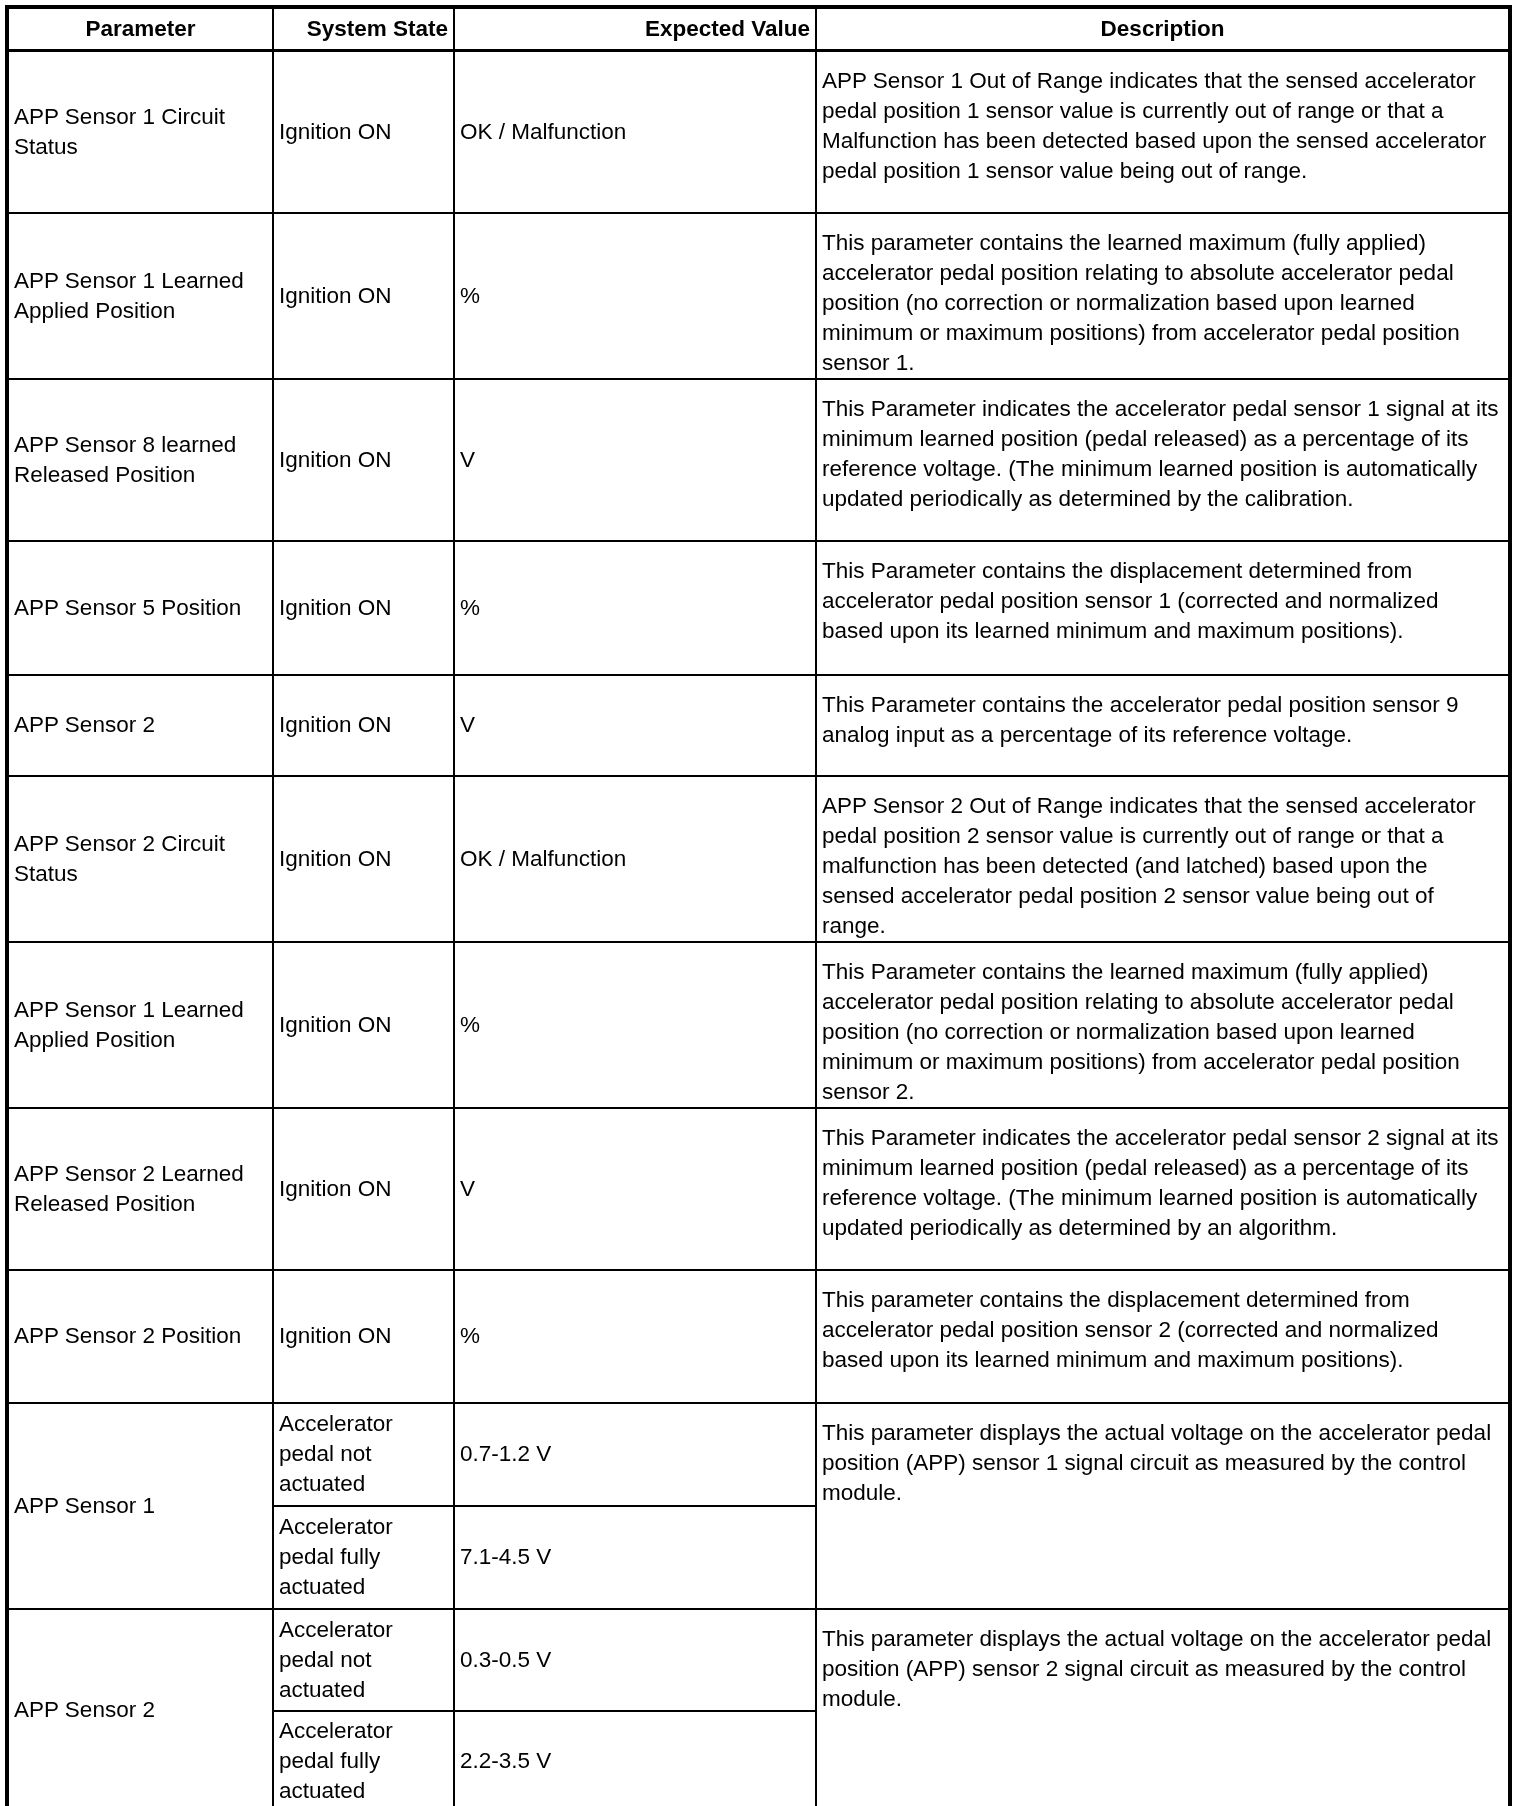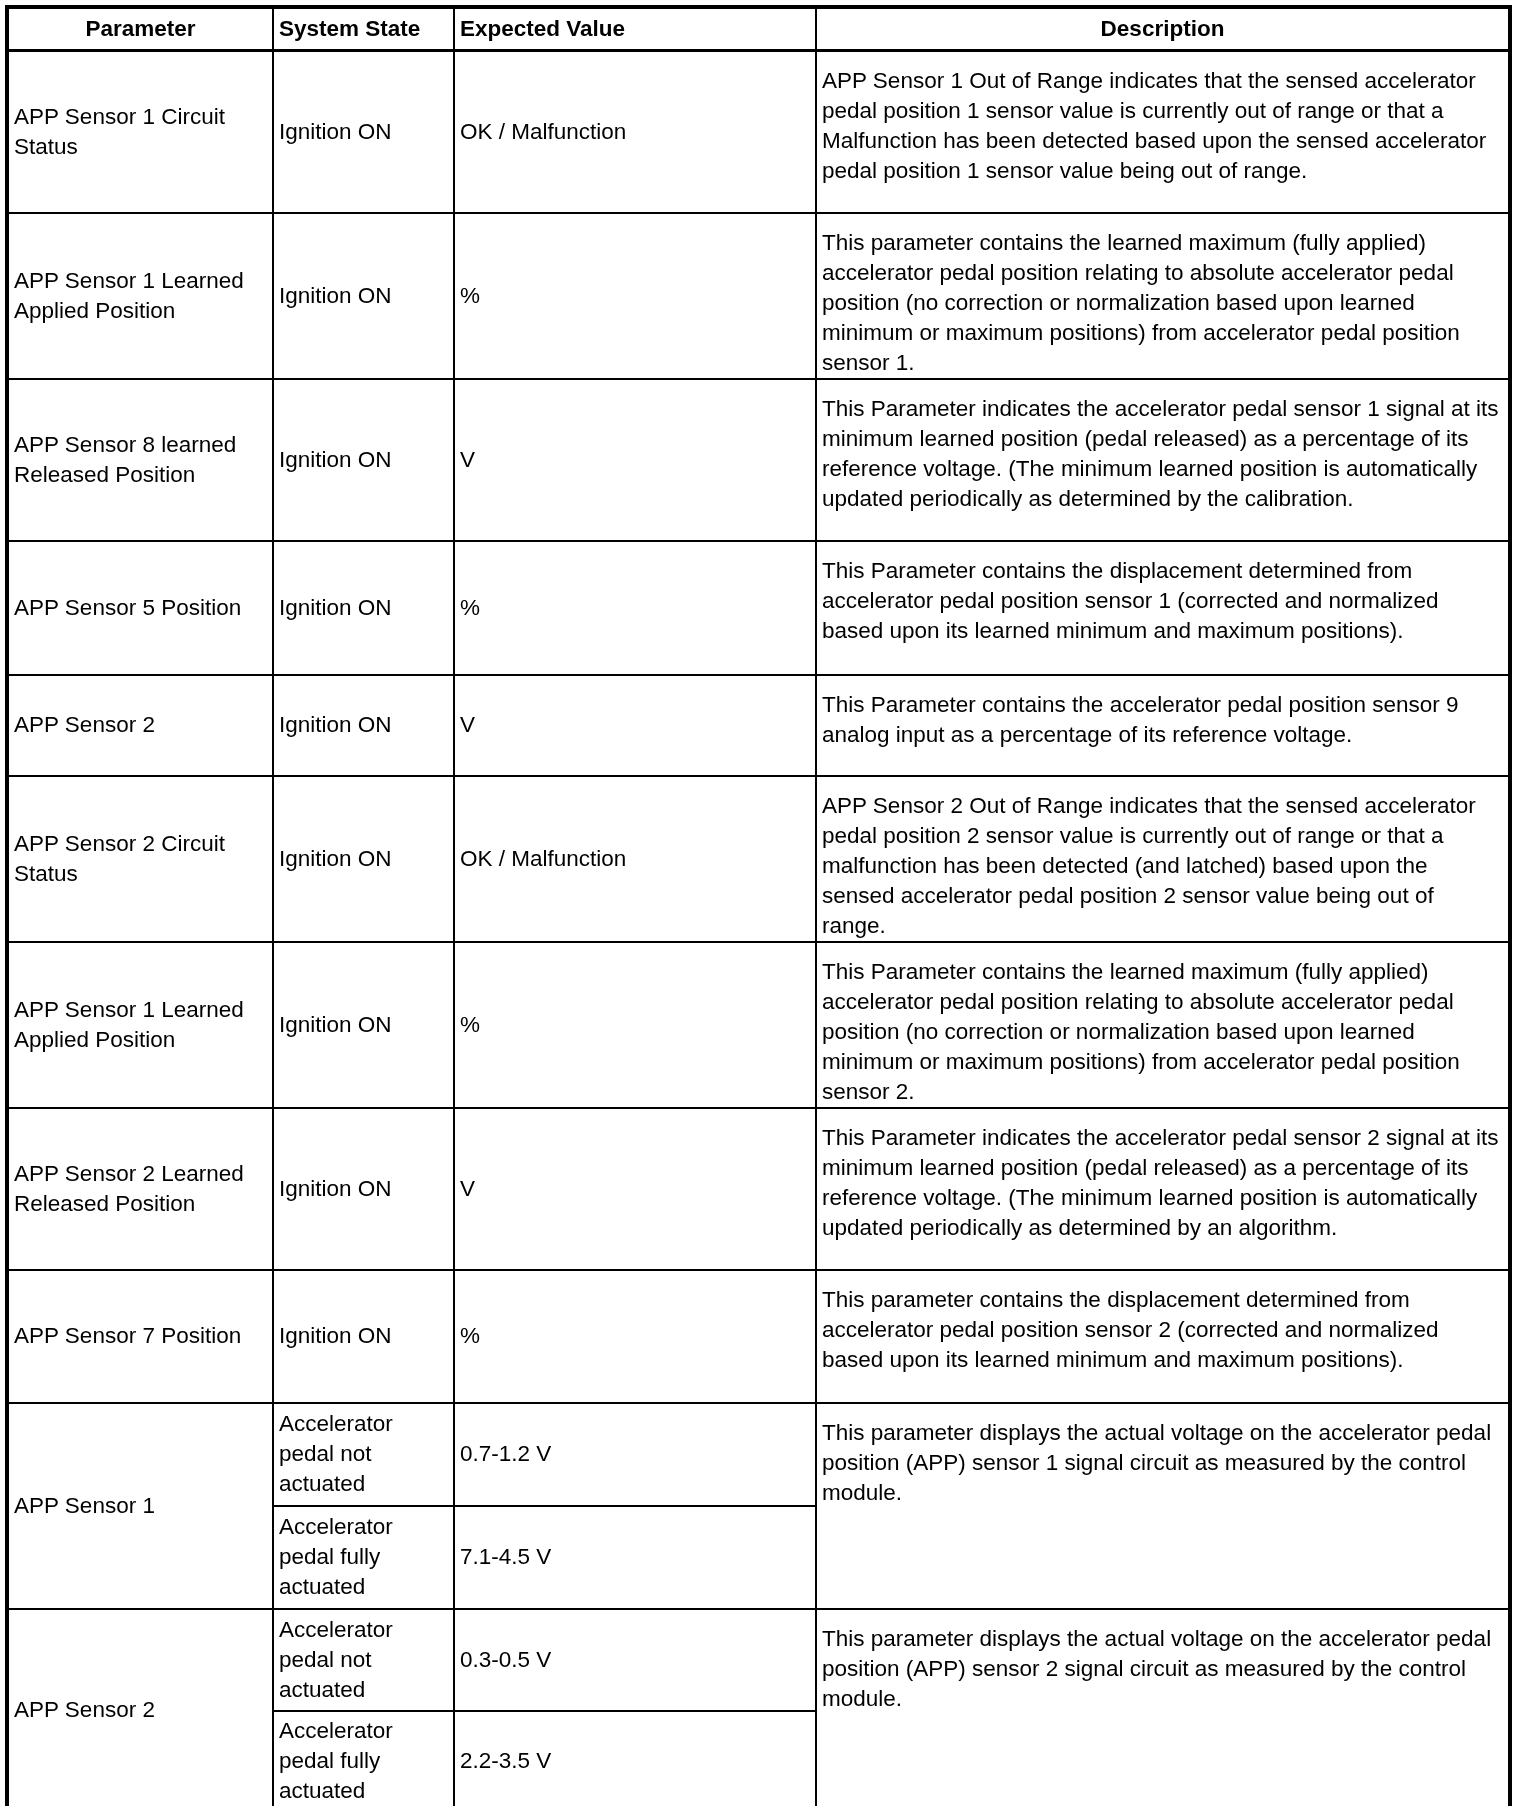--- a/index.html
+++ b/index.html
@@ -20,21 +20,21 @@
     vertical-align: middle;
     text-align: left;
     word-wrap: break-word;
     margin-left: 40px;
   }
   table.params th {
     font-weight: bold;
     text-align: center;
     height: 40px;
   }
-  table.params th.left { text-align: left; }
+  table.params th.left { text-align: right; }
   table.params td.desc { vertical-align: top; padding-top: 14px; }
   table.params tr.header th { border-bottom: 3px solid #000; }
 </style>
 </head>
 <body>
 
 <table class="params">
   <colgroup>
     <col style="width:266px">
     <col style="width:181px">
@@ -91,21 +91,21 @@
     <td>%</td>
     <td class="desc">This Parameter contains the learned maximum (fully applied) accelerator pedal position relating to absolute accelerator pedal position (no correction or normalization based upon learned minimum or maximum positions) from accelerator pedal position sensor 2.</td>
   </tr>
   <tr style="height:162px">
     <td>APP Sensor 2 Learned Released Position</td>
     <td>Ignition ON</td>
     <td>V</td>
     <td class="desc">This Parameter indicates the accelerator pedal sensor 2 signal at its minimum learned position (pedal released) as a percentage of its reference voltage. (The minimum learned position is automatically updated periodically as determined by an algorithm.</td>
   </tr>
   <tr style="height:133px">
-    <td>APP Sensor 7 Position</td>
+    <td>APP Sensor 2 Position</td>
     <td>Ignition ON</td>
     <td>%</td>
     <td class="desc">This parameter contains the displacement determined from accelerator pedal position sensor 2 (corrected and normalized based upon its learned minimum and maximum positions).</td>
   </tr>
 
   <tr style="height:103px">
     <td rowspan="2">APP Sensor 1</td>
     <td>Accelerator pedal not actuated</td>
     <td>0.7-1.2 V</td>
     <td rowspan="2" class="desc">This parameter displays the actual voltage on the accelerator pedal position (APP) sensor 1 signal circuit as measured by the control module.</td>

